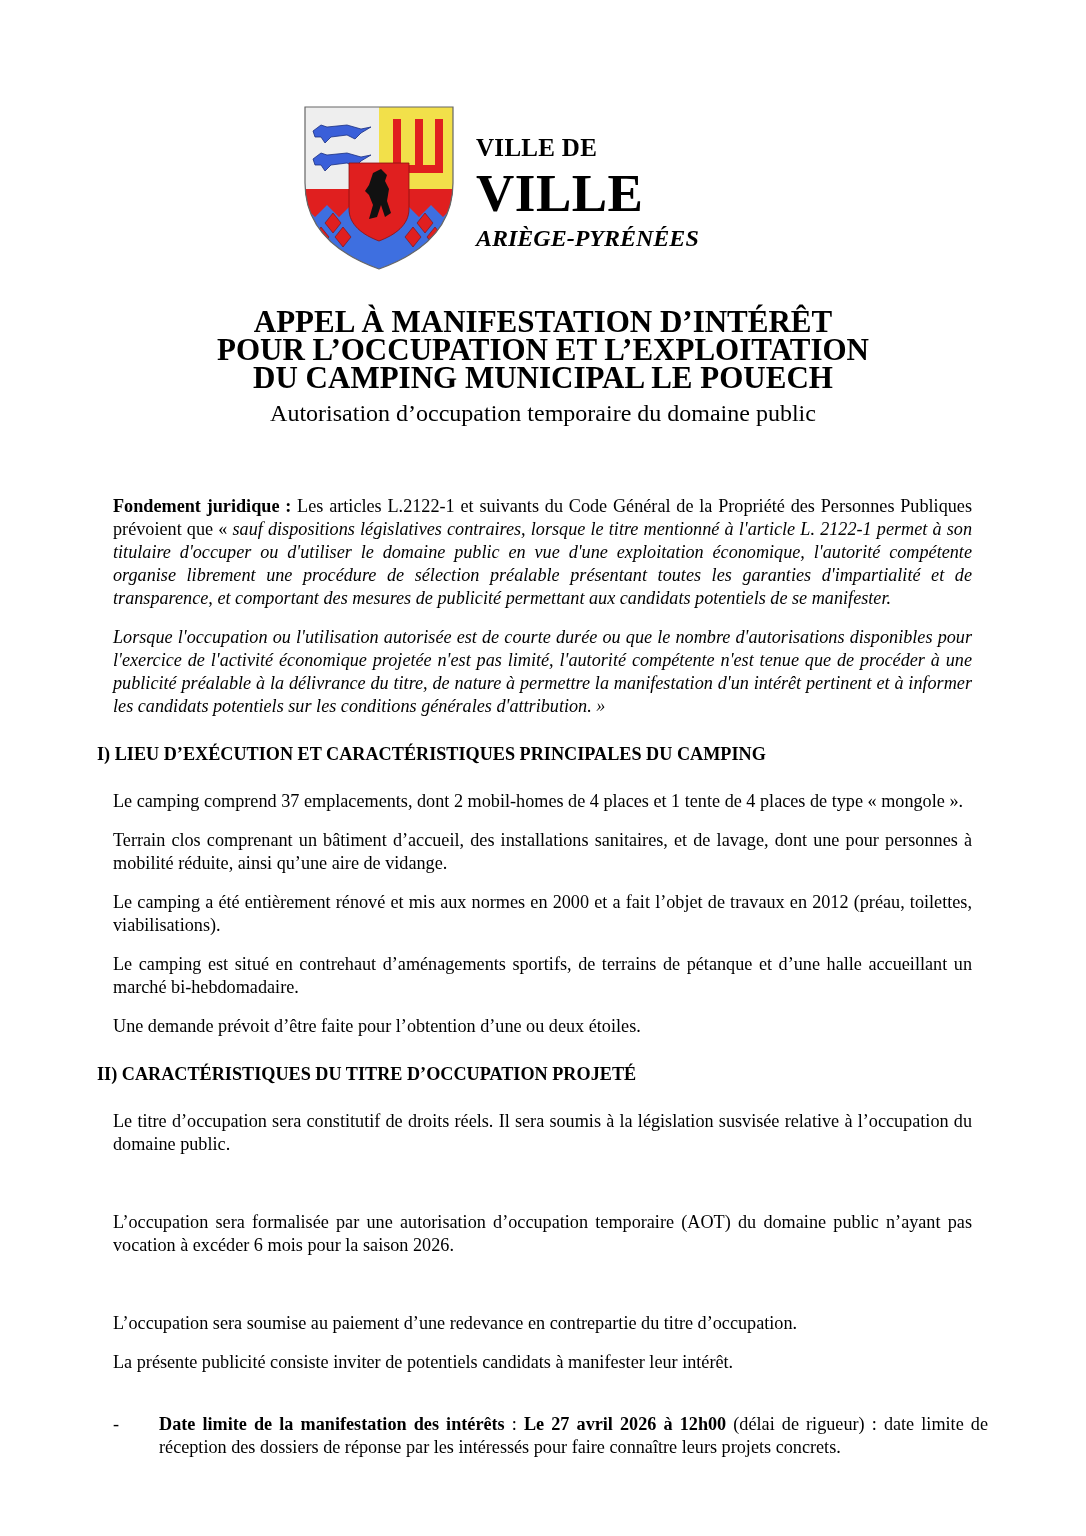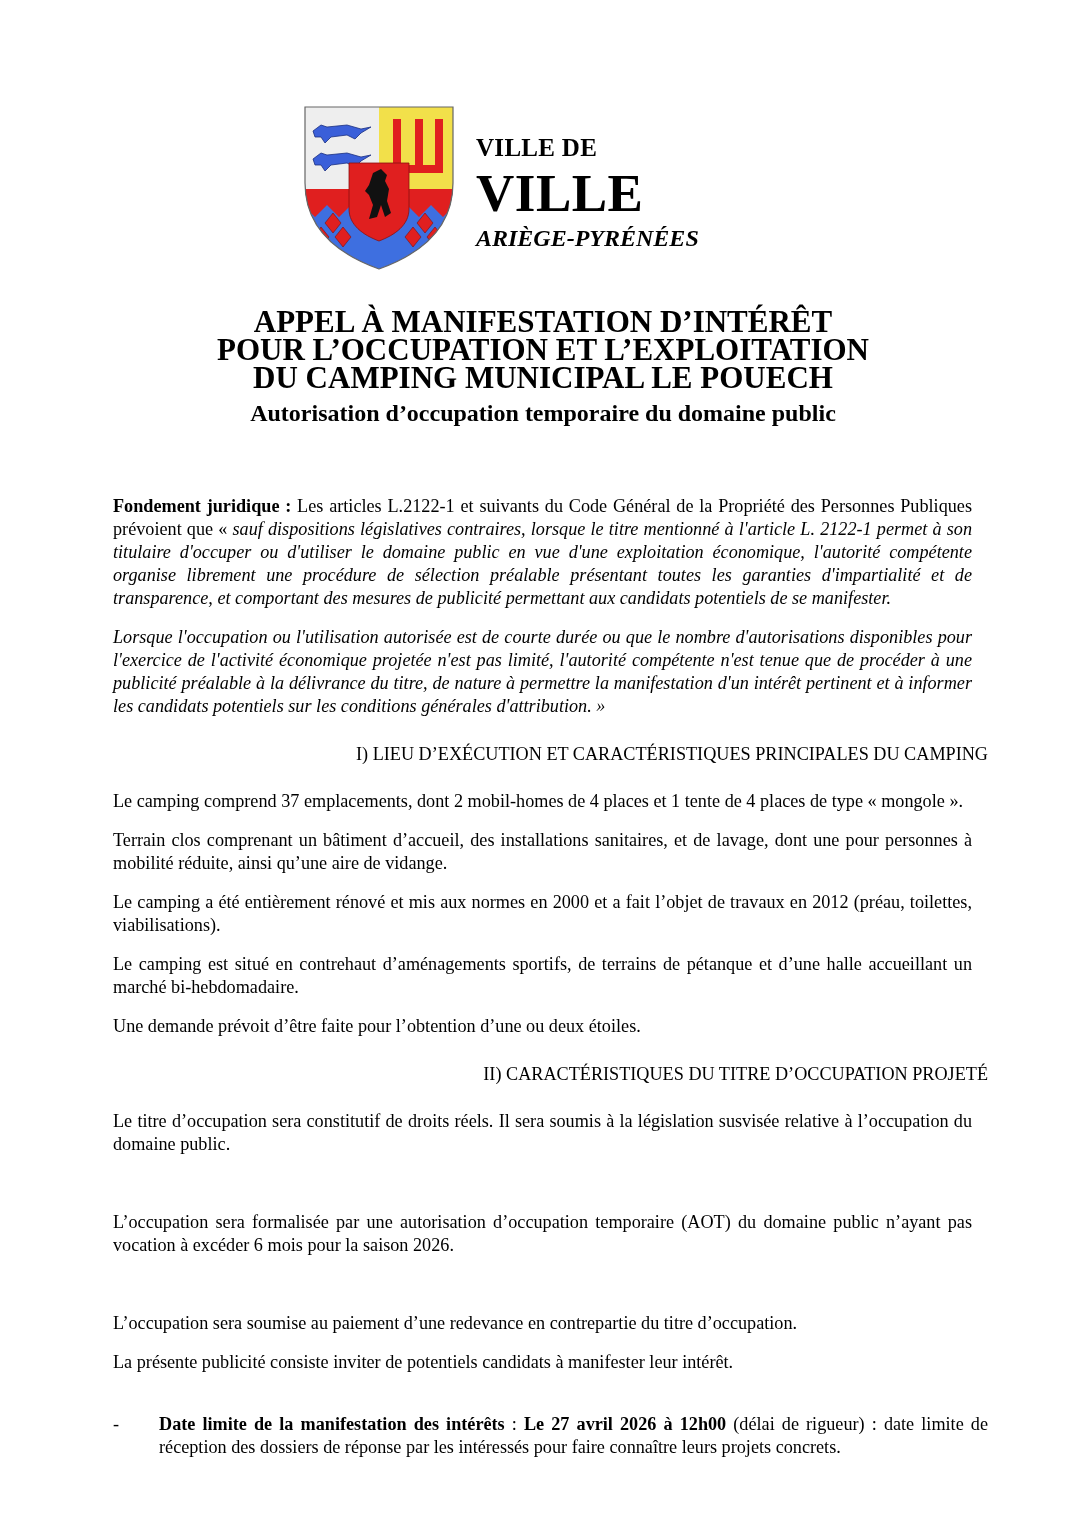--- a/index.html
+++ b/index.html
@@ -10,29 +10,29 @@
     .header { position: absolute; left: 303px; top: 105px; width: 460px; height: 170px; }
     .crest { position: absolute; left: 0; top: 0; width: 152px; height: 166px; }
     .crest svg { width: 152px; height: 166px; display: block; }
     .city-block { position: absolute; left: 173px; top: 28px; }
     .ville-de { font-weight: bold; font-size: 25px; line-height: 30px; letter-spacing: 0.3px; }
     .massat { font-weight: bold; font-size: 53px; line-height: 54px; margin-top: 3px; letter-spacing: 0.5px; }
     .region { font-weight: bold; font-size: 24px; line-height: 28px; margin-top: 4px; font-style: italic; }
 
     .title-block { position: absolute; left: 0; width: 1086px; top: 308px; text-align: center; }
     .title-line { font-weight: bold; font-size: 31px; line-height: 28px; }
-    .subtitle { font-weight: bold; font-size: 24px; line-height: 30px; margin-top: 6px; }
+    .subtitle { font-weight: normal; font-size: 24px; line-height: 30px; margin-top: 6px; }
 
     .content {
       position: absolute; left: 97px; top: 479px; width: 891px;
       font-size: 18.2px; line-height: 23px; text-align: justify;
     }
     .content p { margin: 16px; }
     .legal-italic { font-style: italic; }
-    .section-heading { font-weight: normal; font-size: 18.2px; margin: 25px 0 24px 0 !important; text-align: right; }
+    .section-heading { font-weight: bold; font-size: 18.2px; margin: 25px 0 24px 0 !important; text-align: left; }
     .gap { height: 23px; }
     .bullet-list { list-style: none; margin: 0; padding: 0; }
     .bullet-item { position: relative; padding-left: 62px; }
     .bullet-dash { position: absolute; left: 16px; top: 0; }
     .b { font-weight: bold; }
   </style>
 </head>
 <body>
 
 <div class="header">

